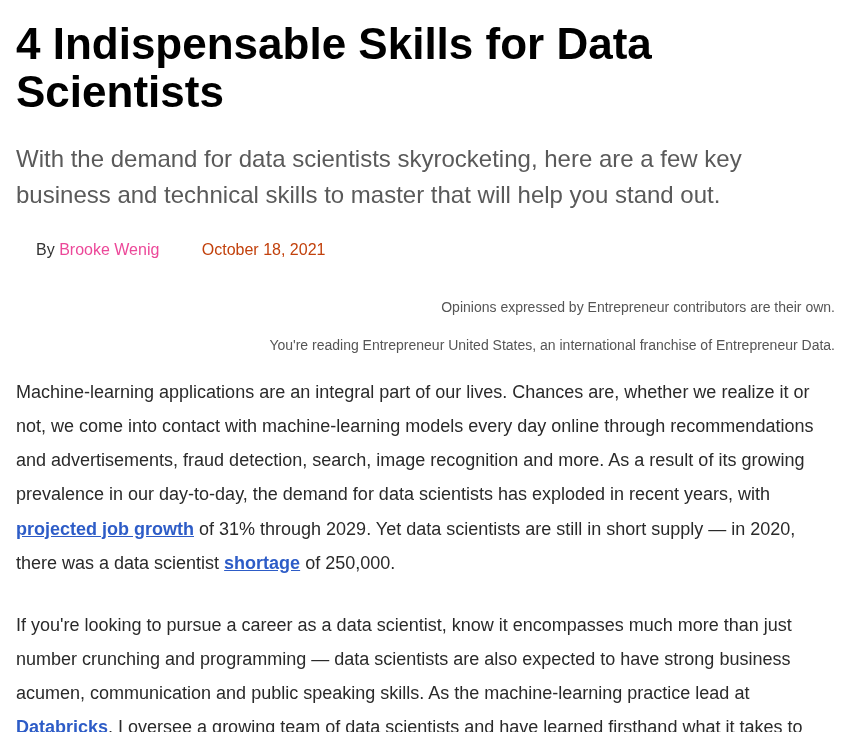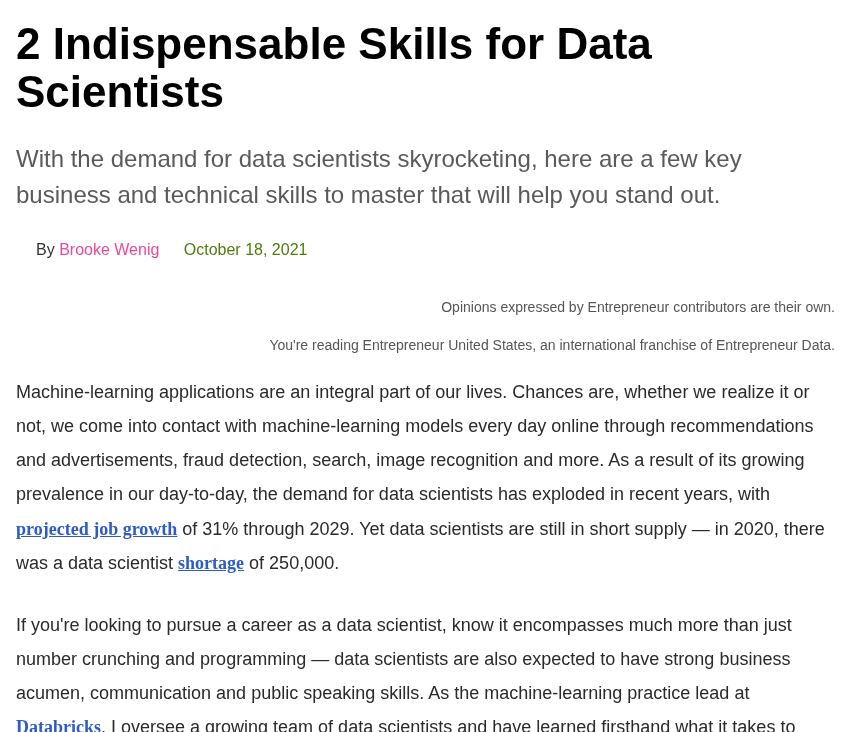--- a/index.html
+++ b/index.html
@@ -34,46 +34,45 @@
     }
     .byline .by-label {
       color: #333;
       margin-left: 20px;
     }
     .author-link {
       color: #ec4899;
       text-decoration: none;
     }
     .date {
-      margin-left: 20px;
-      color: #4d7c0f;
+      margin-left: 38px;
+      color: #c2410c;
     }
     .disclaimer {
       font-size: 14px;
       color: #555;
       margin-bottom: 22px;
       text-align: right;
     }
     .body-text {
       font-size: 18px;
       line-height: 1.9;
       color: #2a2a2a;
       margin-bottom: 28px;
     }
     .body-link {
       color: #2d5cc7;
       text-decoration: underline;
       font-weight: 600;
-      font-family: Liberation Serif, serif;
     }
   </style>
 </head>
 <body>
 
-<h1 class="title">2 Indispensable Skills for Data Scientists</h1>
+<h1 class="title">4 Indispensable Skills for Data Scientists</h1>
 
 <p class="subtitle">With the demand for data scientists skyrocketing, here are a few key business and technical skills to master that will help you stand out.</p>
 
 <p class="byline">
   <span class="by-label">By </span><a href="#" class="author-link">Brooke Wenig</a>
   <span class="date">October 18, 2021</span>
 </p>
 
 <p class="disclaimer">Opinions expressed by Entrepreneur contributors are their own.</p>
 

